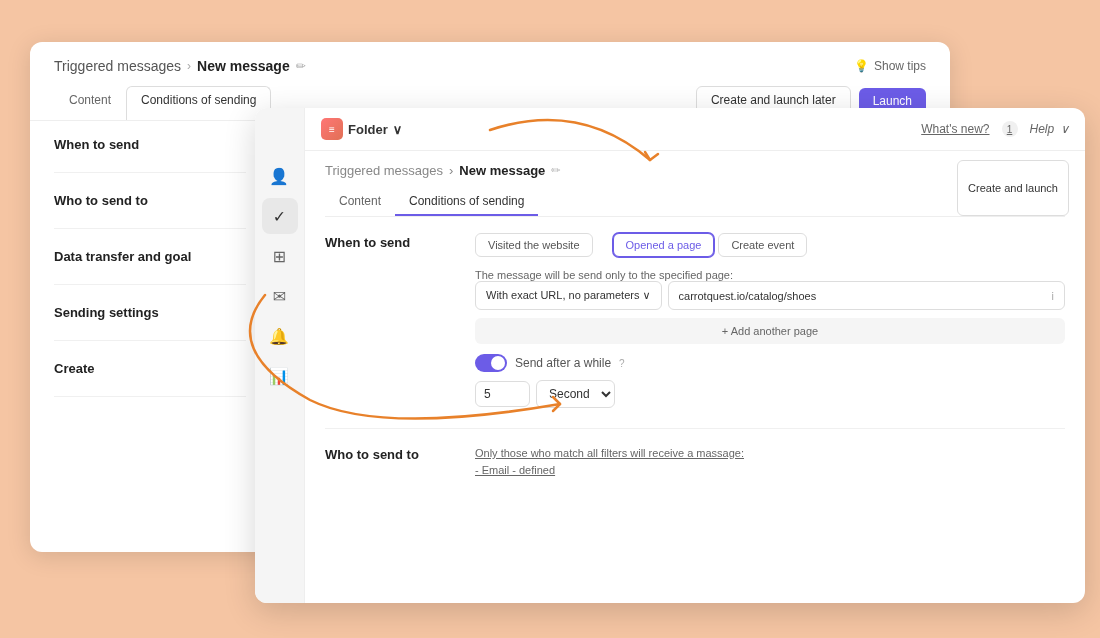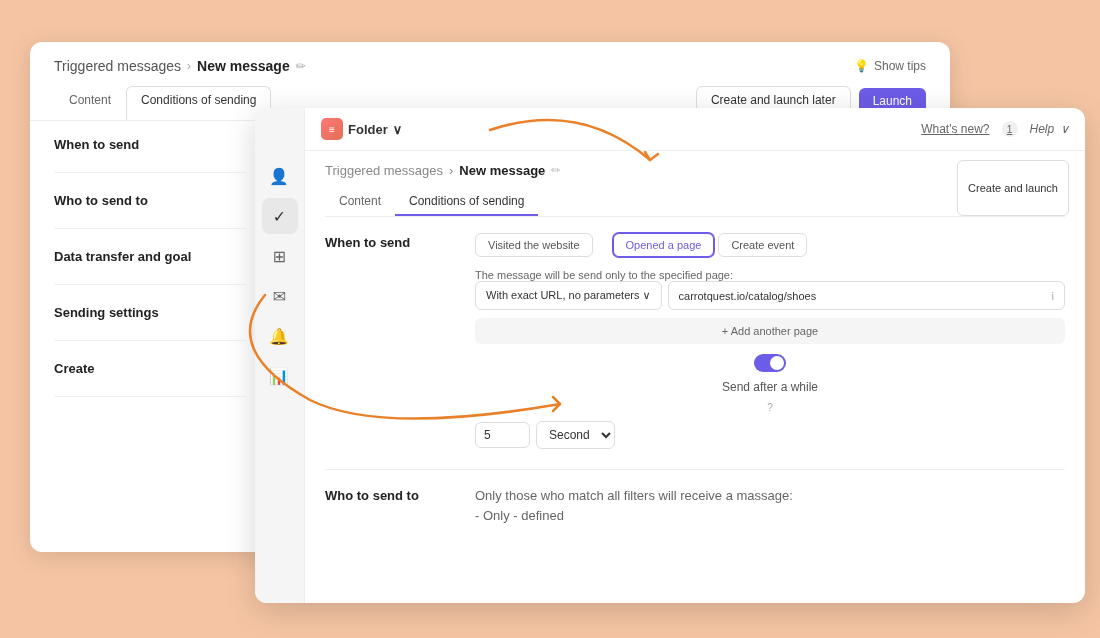--- a/index.html
+++ b/index.html
@@ -135,21 +135,20 @@
       color: #666;
       margin-top: 8px;
       cursor: pointer;
     }
 
     .send-after-row {
       display: flex;
       align-items: center;
       gap: 8px;
       margin-top: 10px;
-      flex-direction: column;
     }
 
     .toggle-off {
       width: 32px;
       height: 18px;
       background: #ccc;
       border-radius: 9px;
       position: relative;
       cursor: pointer;
     }
@@ -520,23 +519,24 @@
       cursor: pointer;
     }
 
     .divider {
       border: none;
       border-top: 1px solid #f0f0f0;
       margin: 4px 0 16px;
     }
 
     .who-info {
-      font-size: 13px;
+      font-size: 11px;
       color: #666;
       line-height: 1.5;
+      text-decoration: underline;
     }
 
     
     .arrows-overlay {
       position: absolute;
       top: 0;
       left: 0;
       width: 1100px;
       height: 638px;
       pointer-events: none;
@@ -710,21 +710,21 @@
         </div>
       </div>
 
       <hr class="divider">
 
       <div class="section-row">
         <div class="section-title">Who to send to</div>
         <div class="section-content">
           <div class="who-info">
             <div>Only those who match all filters will receive a massage:</div>
-            <div>- Only - defined</div>
+            <div>- Email - defined</div>
           </div>
         </div>
       </div>
     </div>
   </div>
 </div>
 
 <svg class="arrows-overlay" viewBox="0 0 1100 638" xmlns="http://www.w3.org/2000/svg">
 
   <path d="M 490 130 Q 580 100 650 160" stroke="#e8812a" stroke-width="2.5" fill="none" stroke-linecap="round"></path>

